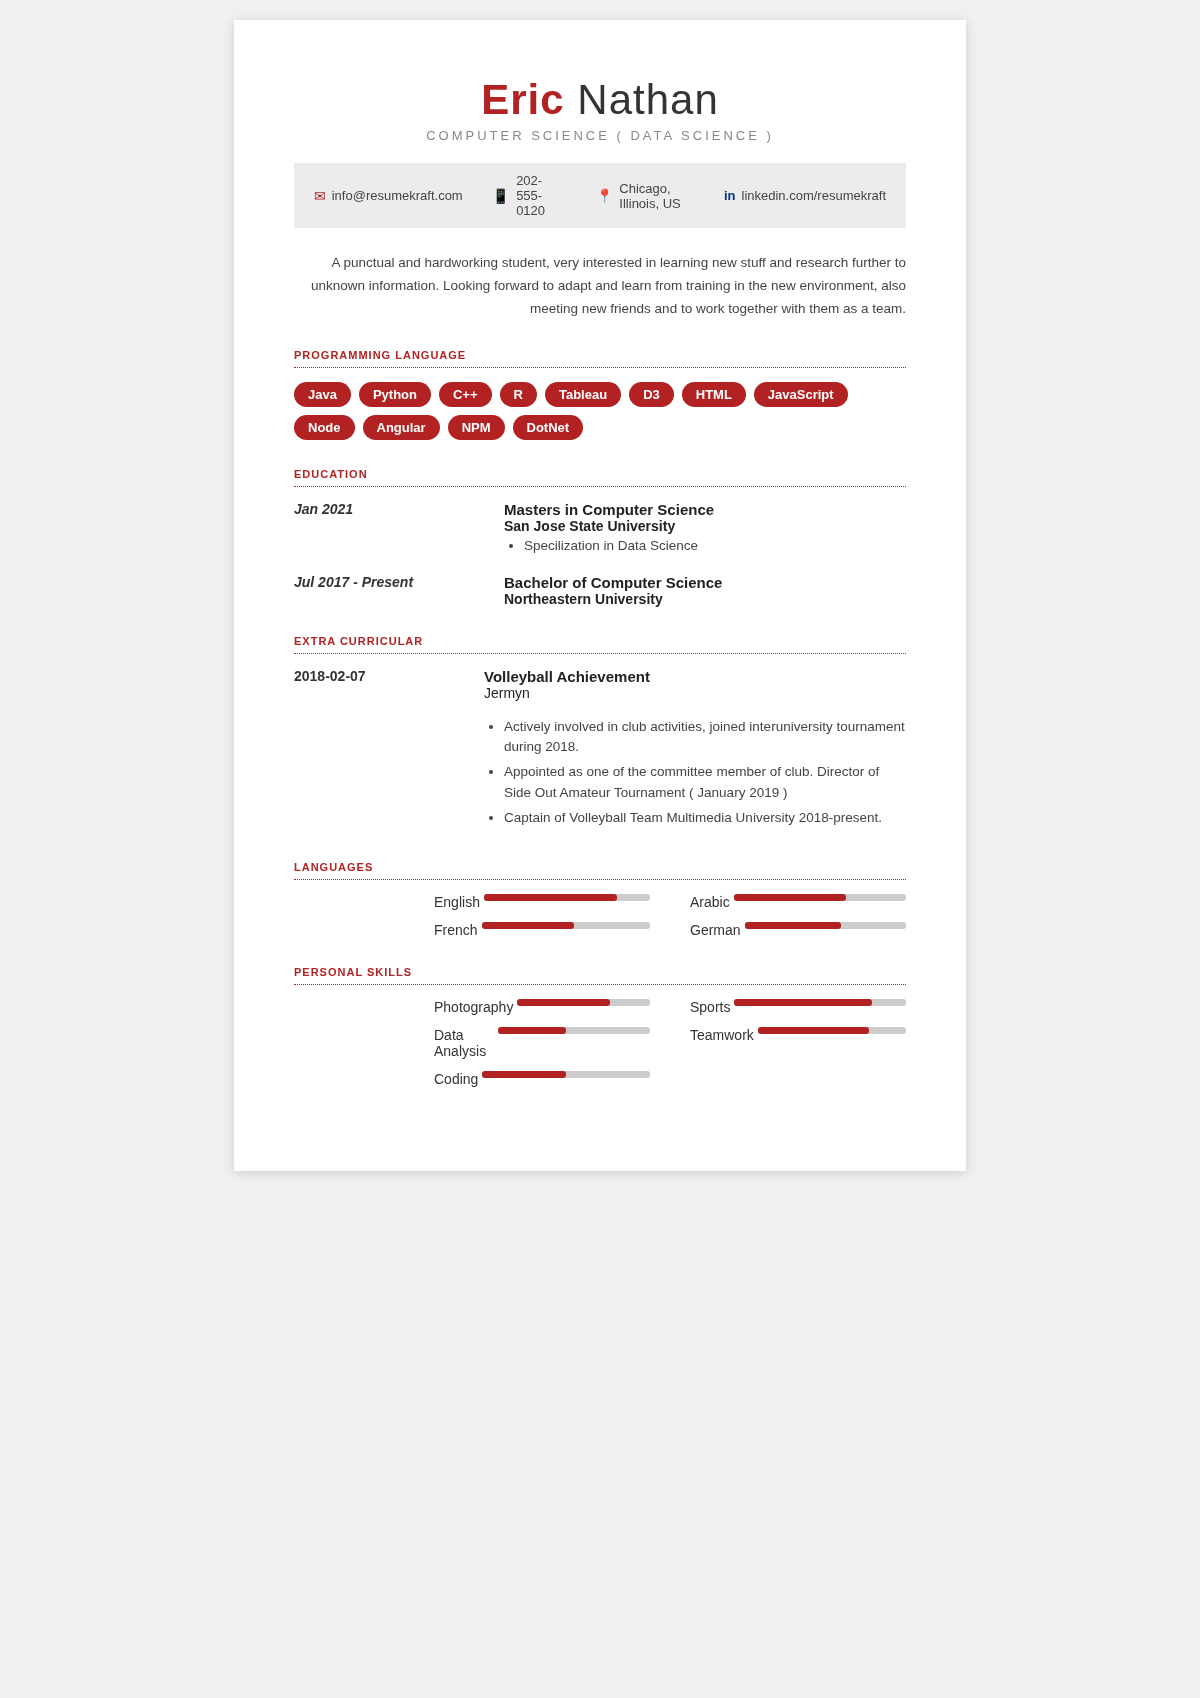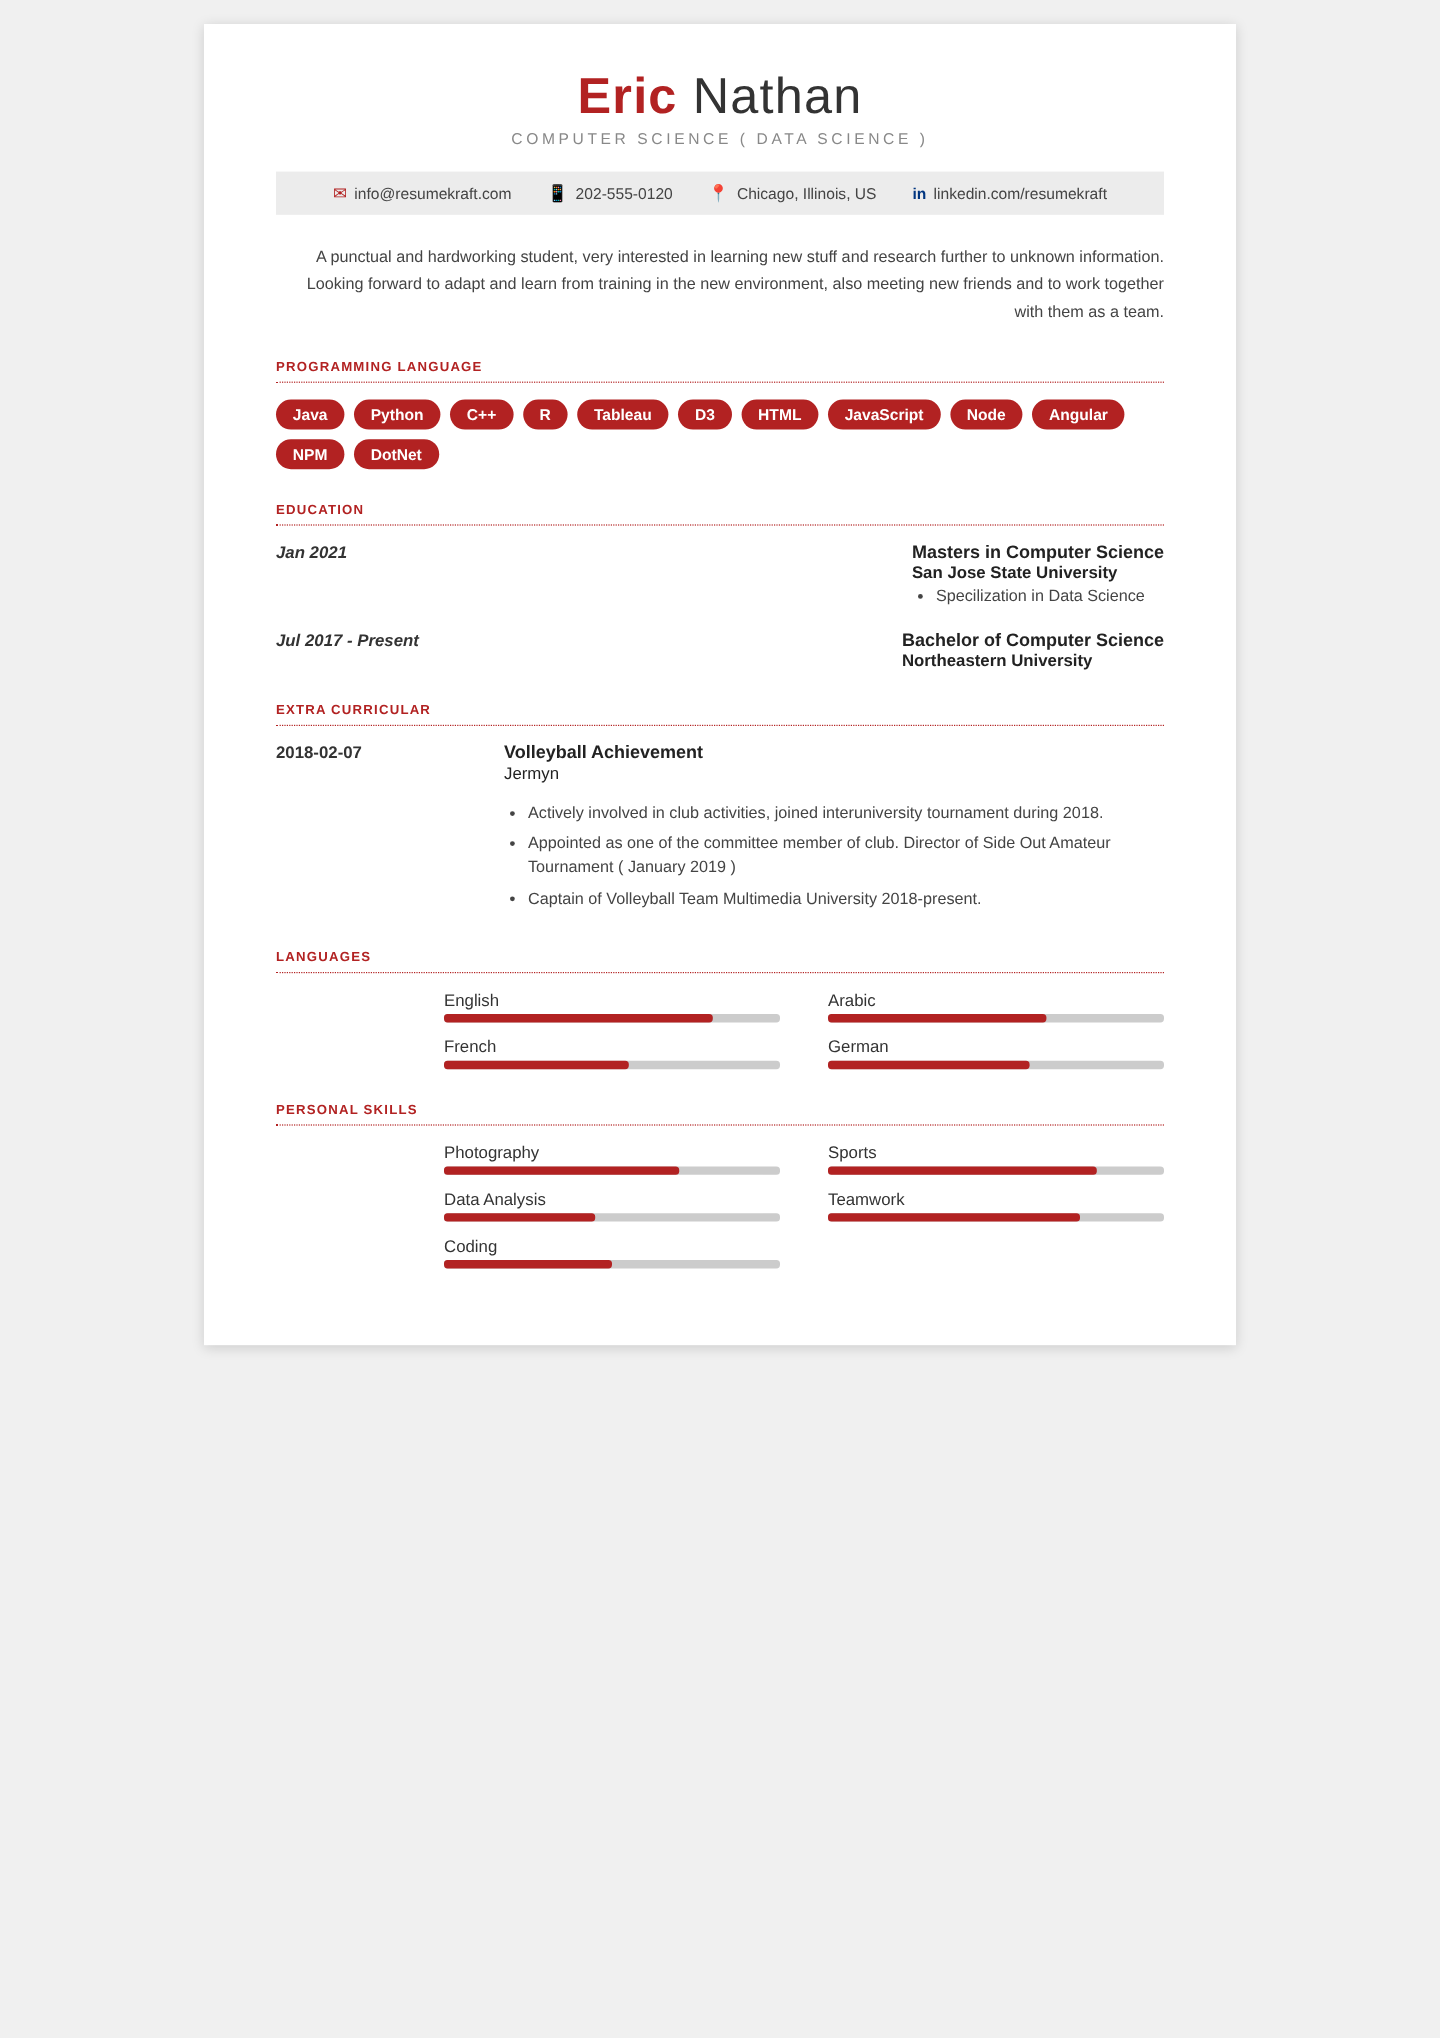--- a/index.html
+++ b/index.html
@@ -5,22 +5,22 @@
     * { margin: 0; padding: 0; box-sizing: border-box; }
     body {
       font-family: Arial, sans-serif;
       background: #f0f0f0;
       display: flex;
       justify-content: center;
       padding: 20px;
     }
     .resume {
       background: #fff;
-      width: 860px;
-      padding: 36px 60px;
+      width: 732px;
+      padding: 56px 60px;
       box-shadow: 0 2px 10px rgba(0,0,0,0.15);
     }
     
     .header {
       text-align: center;
       margin-bottom: 20px;
     }
     .header-name {
       font-size: 42px;
       font-weight: 300;
@@ -99,23 +99,22 @@
       color: #fff;
       padding: 5px 14px;
       border-radius: 20px;
       font-size: 13px;
       font-weight: 600;
       text-align: center;
     }
     
     .edu-entry {
       display: flex;
-      gap: 40px;
+      gap: 60px;
       margin-bottom: 18px;
-      justify-content: space-between;
     }
     .edu-date {
       font-style: italic;
       font-size: 14px;
       color: #333;
       min-width: 150px;
       font-weight: 600;
     }
     .edu-content .degree {
       font-size: 15px;
@@ -170,21 +169,21 @@
     }
     
     .bar-grid {
       display: grid;
       grid-template-columns: 1fr 1fr;
       gap: 12px 40px;
       padding-left: 140px;
     }
     .bar-item {
       display: flex;
-      flex-direction: column;
+      flex-direction: row;
       gap: 4px;
     }
     .bar-label {
       font-size: 14px;
       color: #333;
     }
     .bar-track {
       background: #ccc;
       height: 7px;
       border-radius: 3px;

